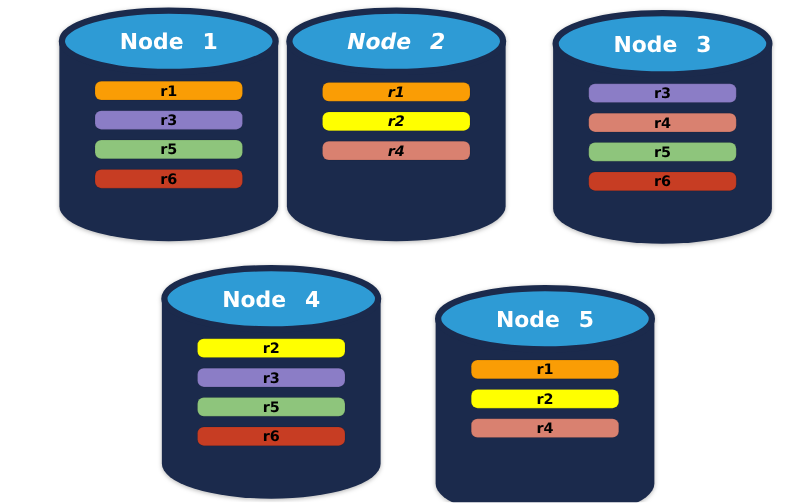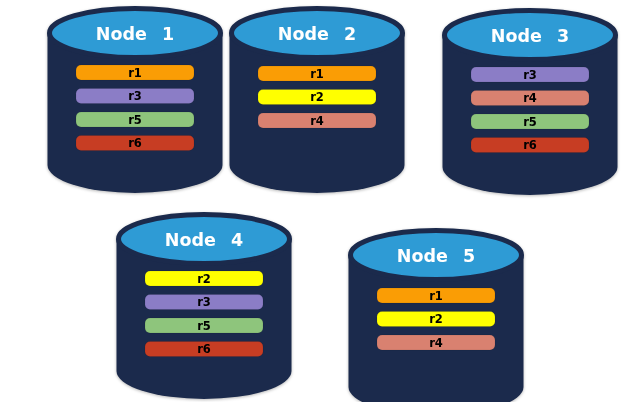--- a/index.html
+++ b/index.html
@@ -1,22 +1,22 @@
 <!DOCTYPE html>
 <html><head>
 <meta charset="utf-8">
 <style>
   html,body { margin:0; padding:0; }
   body { font-family: "DejaVu Sans", "Liberation Sans", sans-serif; background:#fff; }
   .canvas { position:relative; width:638px; height:402px; background:#fff; overflow:hidden; }
   .node { position:absolute; width:178px; height:193px; }
   #node-1 { left:10px;   top:3px;margin-left:36px;   }
-  #node-2 { left:228px; top:3px;   }
+  #node-2 { left:228px; top:3px;font-style:italic;   }
   #node-3 { left:441px; top:5px;text-align:center;   }
-  #node-4 { left:115px; top:209px; }
+  #node-4 { left:128px; top:209px; }
   #node-5 { left:347px; top:225px; }
   svg.cyl { display:block; filter: drop-shadow(0 1.5px 1.5px rgba(0,0,0,0.28)); }
   .cyl-body { fill:#1B2A4C; }
   .cyl-top  { fill:#2E9BD5; stroke:#1B2A4C; stroke-width:5; }
   .node-title {
     fill:#FFFFFF;
     font-family:"DejaVu Sans","Liberation Sans",sans-serif;
     font-weight:bold; font-size:17.5px;
     text-anchor:middle; word-spacing:9px;
   }

